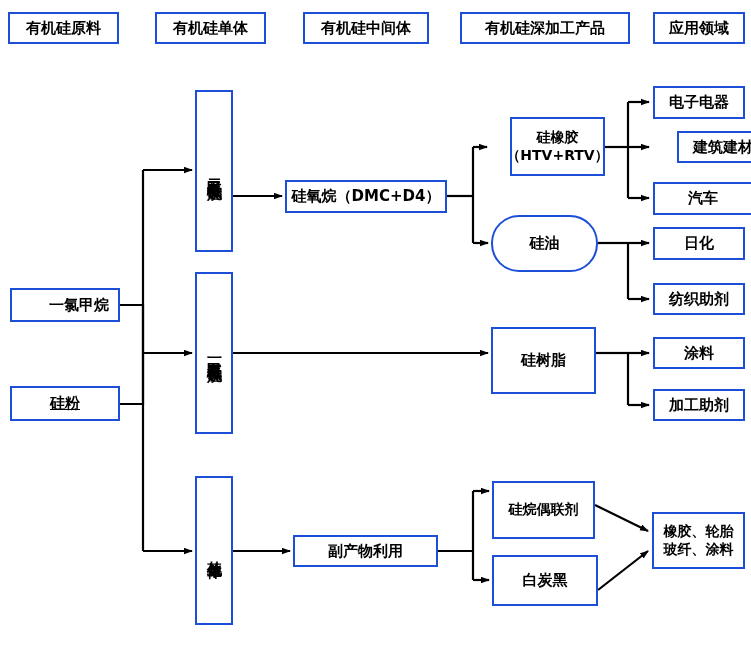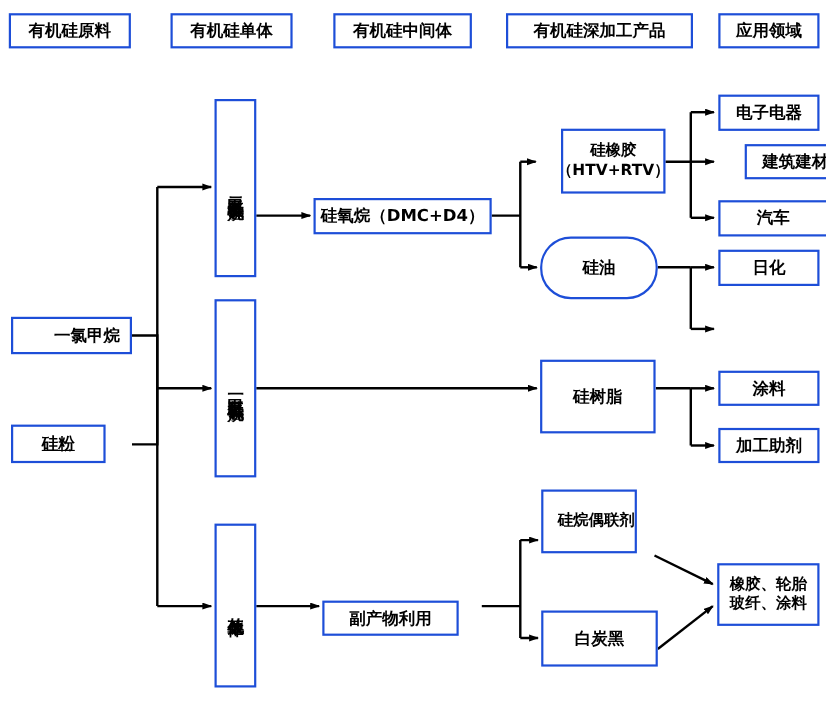--- a/index.html
+++ b/index.html
@@ -134,69 +134,72 @@
   <div class="node hdr" style="left:460px; top:12px; width:170px; height:32px;">
     <span>有机硅深加工产品</span>
   </div>
   <div class="node hdr" style="left:653px; top:12px; width:92px; height:32px;">
     <span>应用领域</span>
   </div>
 
   <div class="node raw" style="left:10px; top:288px; width:110px; height:34px;padding-left:28px;">
     <span>一氯甲烷</span>
   </div>
-  <div class="node raw" style="left:10px; top:386px; width:86px; height:35px;text-decoration:underline;">
+  <div class="node raw" style="left:10px; top:386px; width:110px; height:35px;text-decoration:underline;">
     <span>硅粉</span>
   </div>
 
   <div class="node mono" style="left:195px; top:90px; width:38px; height:162px;">
     <span class="inner">二甲基二氯硅烷</span>
   </div>
   <div class="node mono" style="left:195px; top:272px; width:38px; height:162px;">
     <span class="inner">一甲基三氯硅烷</span>
   </div>
   <div class="node mono" style="left:195px; top:476px; width:38px; height:149px;">
     <span class="inner">其他单体</span>
   </div>
 
   <div class="node mid" style="left:285px; top:180px; width:162px; height:33px;">
     <span>硅氧烷（DMC+D4）</span>
   </div>
-  <div class="node mid" style="left:293px; top:546px; width:124px; height:32px;">
+  <div class="node mid" style="left:293px; top:535px; width:145px; height:32px;">
     <span>副产物利用</span>
   </div>
 
   <div class="node prod two-line" style="left:490px; top:117px; width:95px; height:59px; flex-direction:column;margin-left:20px;">
     <span>硅橡胶</span>
     <span>（HTV+RTV）</span>
   </div>
   <div class="node prod" style="left:491px; top:215px; width:107px; height:57px;border-radius:28px;">
     <span>硅油</span>
   </div>
   <div class="node prod" style="left:491px; top:327px; width:105px; height:67px;">
     <span>硅树脂</span>
   </div>
-  <div class="node prod prod-small" style="left:492px; top:445px; width:87px; height:58px;justify-content:flex-end;">
+  <div class="node prod prod-small" style="left:492px; top:481px; width:103px; height:58px;">
     <span>硅烷偶联剂</span>
   </div>
   <div class="node prod" style="left:492px; top:555px; width:106px; height:51px;">
     <span>白炭黑</span>
   </div>
 
   <div class="node app" style="left:653px; top:86px; width:92px; height:33px;">
     <span>电子电器</span>
   </div>
   <div class="node app" style="left:653px; top:131px; width:92px; height:32px;margin-left:24px;">
     <span>建筑建材</span>
   </div>
   <div class="node app" style="left:653px; top:182px; width:100px; height:33px;">
     <span>汽车</span>
   </div>
   <div class="node app" style="left:653px; top:227px; width:92px; height:33px;">
     <span>日化</span>
+  </div>
+  <div class="node app" style="left:653px; top:283px; width:92px; height:32px;">
+    <span>纺织助剂</span>
   </div>
   <div class="node app" style="left:653px; top:337px; width:92px; height:32px;">
     <span>涂料</span>
   </div>
   <div class="node app" style="left:653px; top:389px; width:92px; height:32px;">
     <span>加工助剂</span>
   </div>
   <div class="node app two-line" style="left:652px; top:512px; width:93px; height:57px; flex-direction:column;justify-content:center;">
     <span>橡胶、轮胎</span>
     <span>玻纤、涂料</span>

